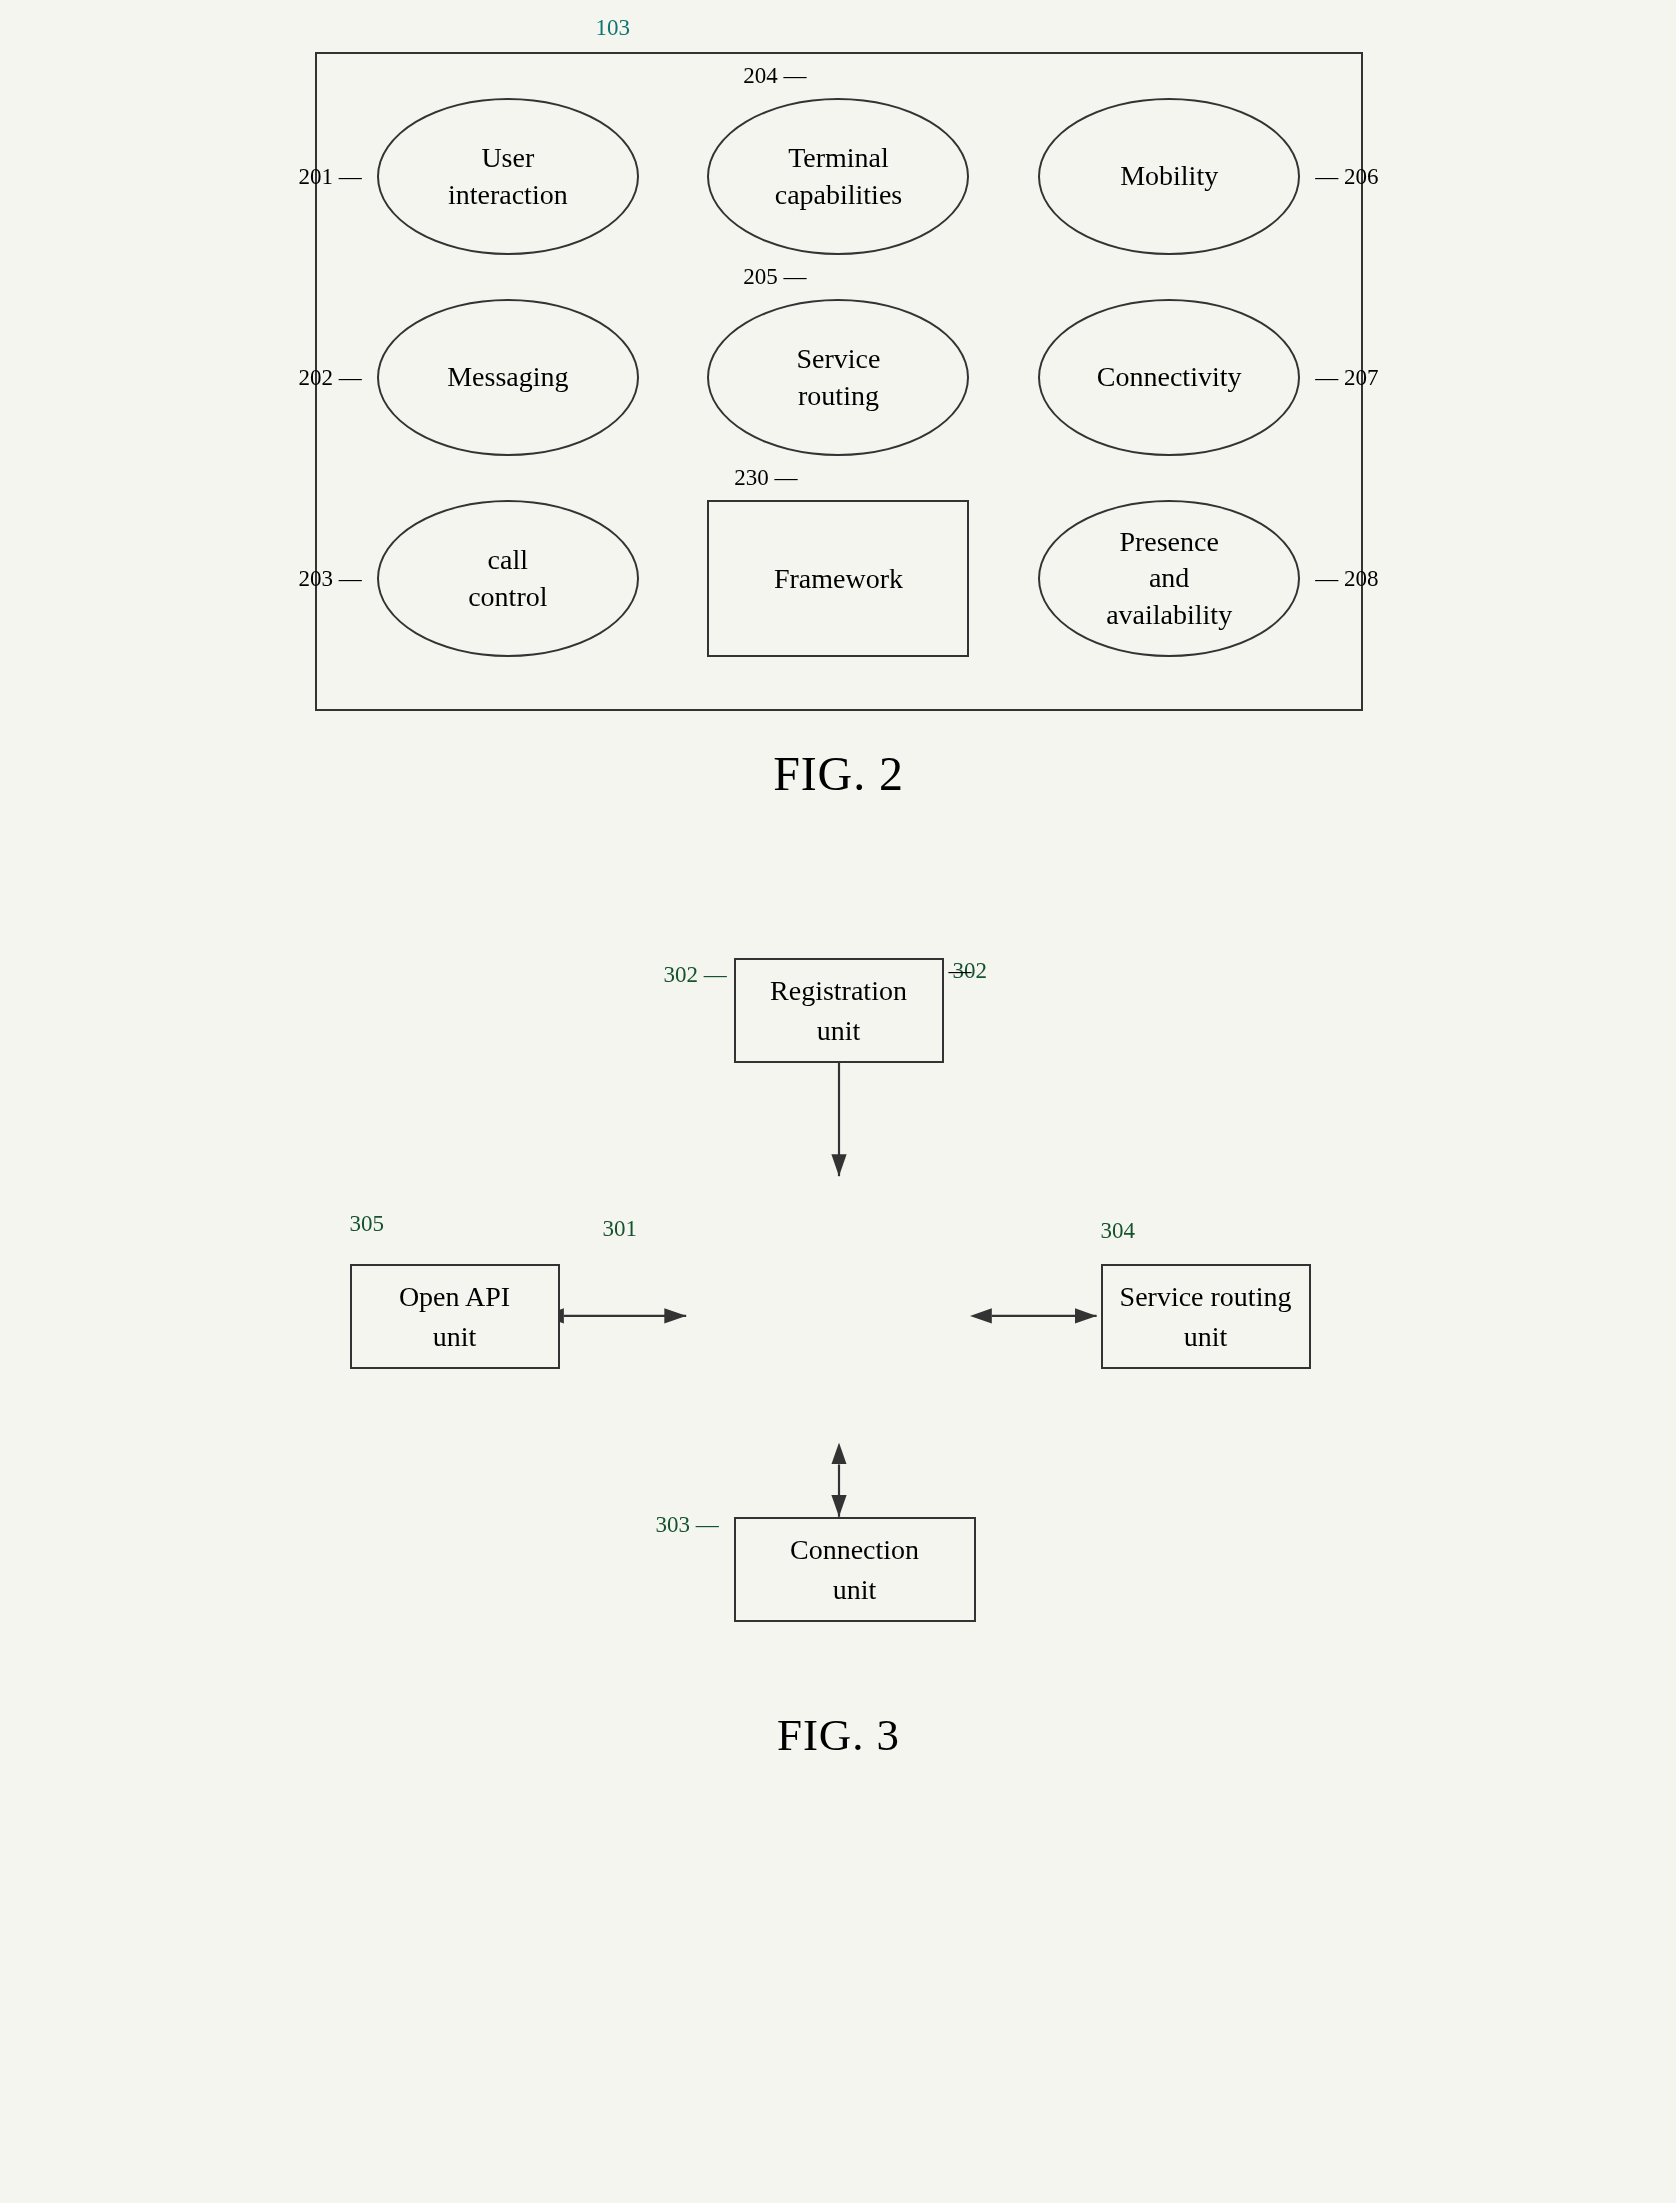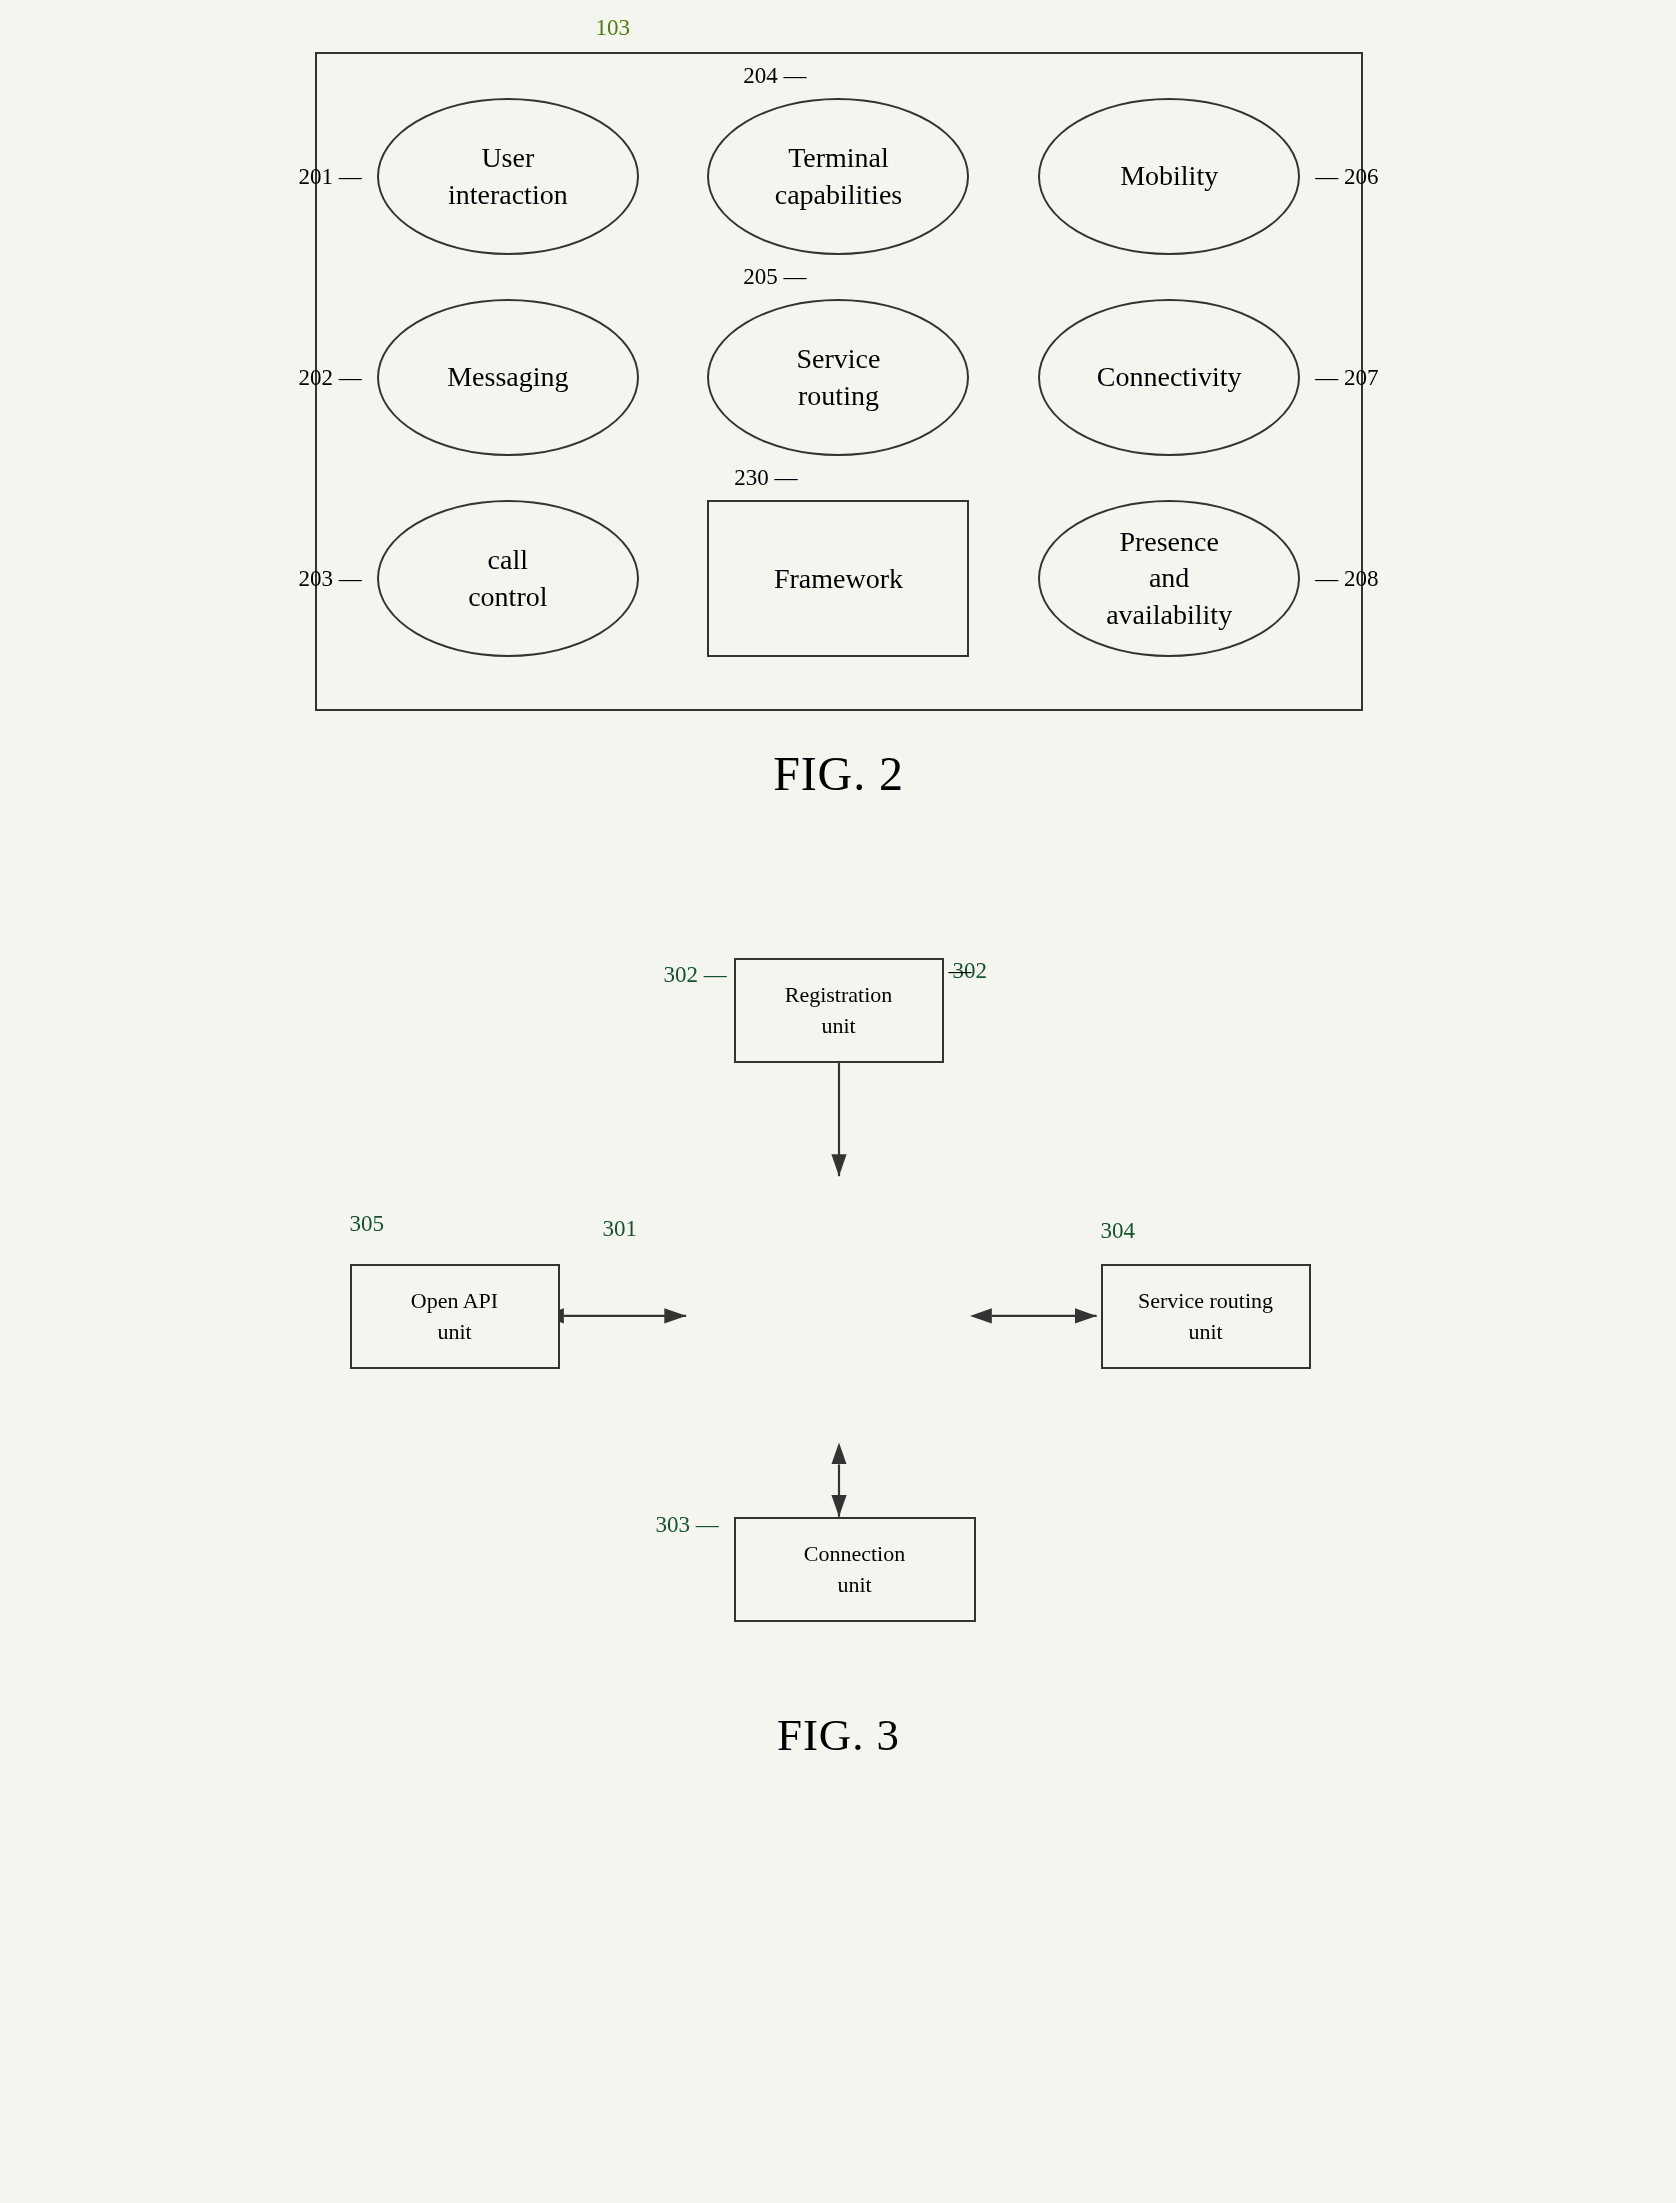--- a/index.html
+++ b/index.html
@@ -75,21 +75,21 @@
       justify-content: center;
       text-align: center;
       font-size: 28px;
       background: #f5f5f0;
     }
 
     
     .ref-label {
       position: absolute;
       font-size: 23px;
-      color: #4d7c0f;
+      color: #0f766e;
     }
 
     
     .fig2-left-ref {
       position: absolute;
       left: -70px;
       font-size: 23px;
     }
 
     
@@ -128,21 +128,21 @@
     }
 
     .box {
       position: absolute;
       border: 2.2px solid #333;
       background: #f5f5f0;
       display: flex;
       align-items: center;
       justify-content: center;
       text-align: center;
-      font-size: 22px;
+      font-size: 28px;
       line-height: 1.4;
     }
 
     svg.arrows {
       position: absolute;
       top: 0;
       left: 0;
       width: 100%;
       height: 100%;
       overflow: visible;

